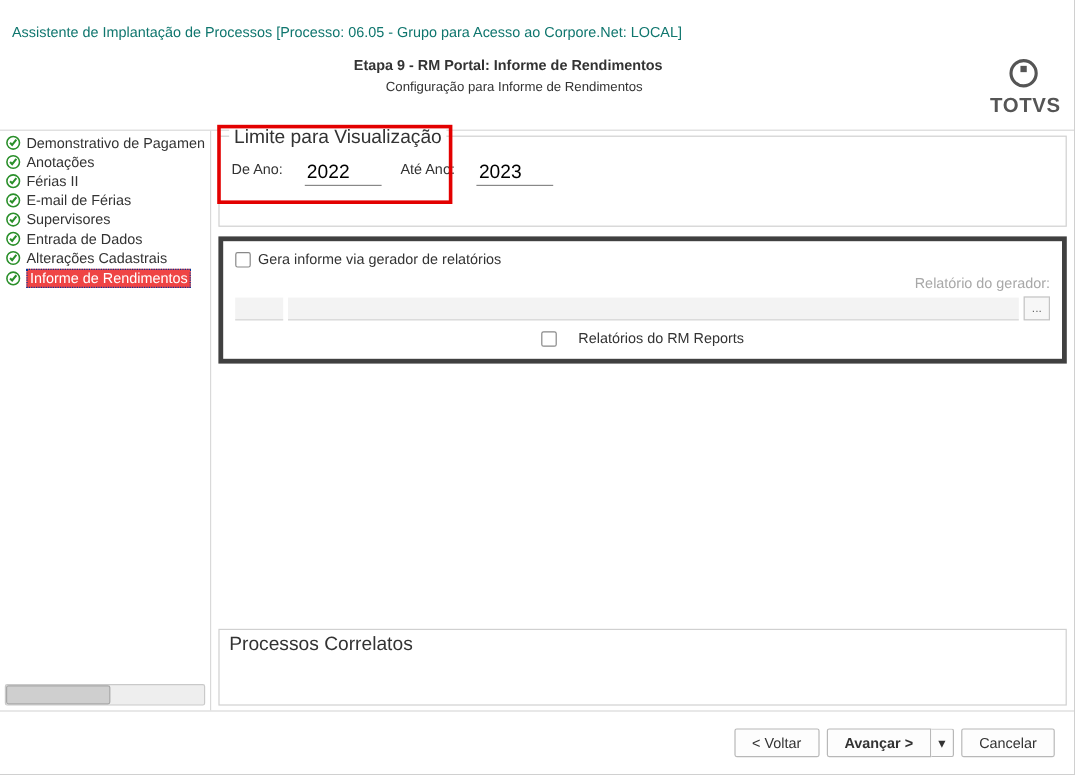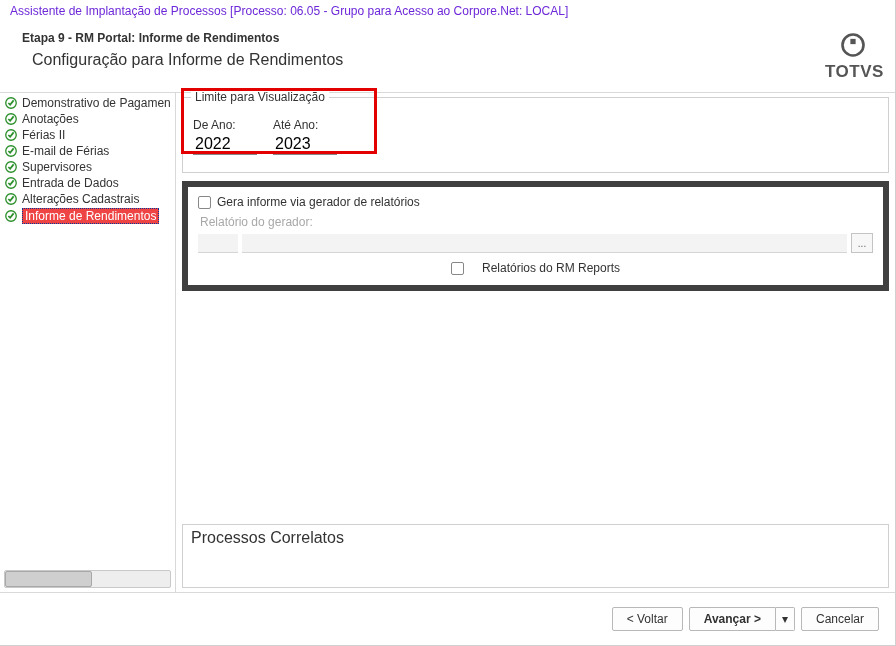--- a/index.html
+++ b/index.html
@@ -16,37 +16,37 @@
   .window {
     width: 896px;
     height: 646px;
     box-sizing: border-box;
     display: flex;
     flex-direction: column;
     border-right: 1px solid #d0d0d0;
     border-bottom: 1px solid #d0d0d0;
   }
   .titlebar {
-    padding: 4px 10px 5px 10px;
+    padding: 20px 10px 5px 10px;
     font-size: 12px;
-    color: #6d28d9;
+    color: #0f766e;
   }
   .header {
     padding: 8px 14px 10px 14px;
     display: flex;
     align-items: flex-start;
   }
-  .header-left { flex: 1; }
+  .header-left { flex: 1; text-align: center; }
   .header-title {
     font-weight: bold;
     font-size: 12px;
     margin: 0 0 6px 8px;
   }
   .header-sub {
-    font-size: 16px;
+    font-size: 11px;
     margin: 6px 0 0 18px;
   }
   .logo {
     width: 56px;
     text-align: center;
     color: #555;
   }
   .logo-text { font-weight: bold; font-size: 17px; letter-spacing: 0.5px; color:#555; }
   .body {
     flex: 1;
@@ -106,44 +106,45 @@
     border: 1px solid #d0d0d0;
     padding: 20px 10px 10px 10px;
     position: relative;
   }
   .groupbox .legend {
     position: absolute;
     top: -8px;
     left: 8px;
     background: #fff;
     padding: 0 4px;
-    font-size: 12px;
+    font-size: 16px;
   }
   .highlight-box {
     position:absolute;
     left:-2px; top:-10px;
     width:190px; height:60px;
     border:3px solid #e30000;
     pointer-events:none;
   }
   .year-row { display:flex; gap:16px; }
-  .year-col { display:flex; flex-direction:column; gap:2px; }
+  .year-col { display:flex; flex-direction:row; gap:18px; }
   .year-col label { font-size:12px; }
   .year-input {
     width:60px;
     border:none;
     border-bottom:1px solid #888;
     font-size:16px;
     padding:1px 2px;
     outline:none;
     background:transparent;
   }
   .gen-wrap{
-    border:6px solid #404040;
+    border:4px solid #404040;
     padding:8px 10px 10px 10px;
+    text-align:right;
   }
   .chk-row{ display:flex; align-items:center; gap:6px; font-size:12px; margin-bottom:6px;}
   .chk{
     width:13px;height:13px;border:1px solid #888;border-radius:2px;box-sizing:border-box;
     display:inline-block;
   }
   .disabled-label{ color:#a8a8a8; font-size:12px; margin:2px 0 4px 2px;}
   .gen-row{ display:flex; gap:4px; align-items:center;}
   .gen-left{
     width:40px;height:18px;background:#f3f3f3;border-bottom:1px solid #d5d5d5;

